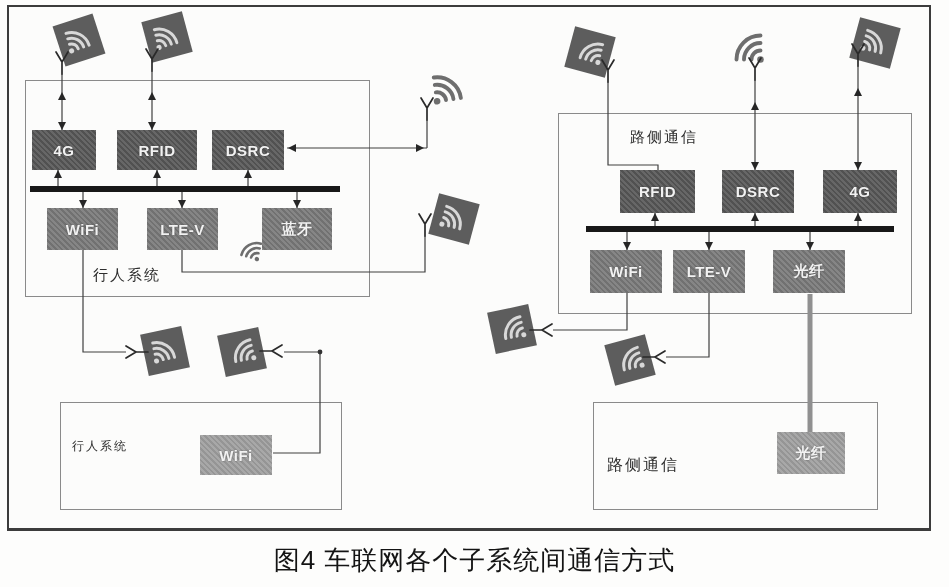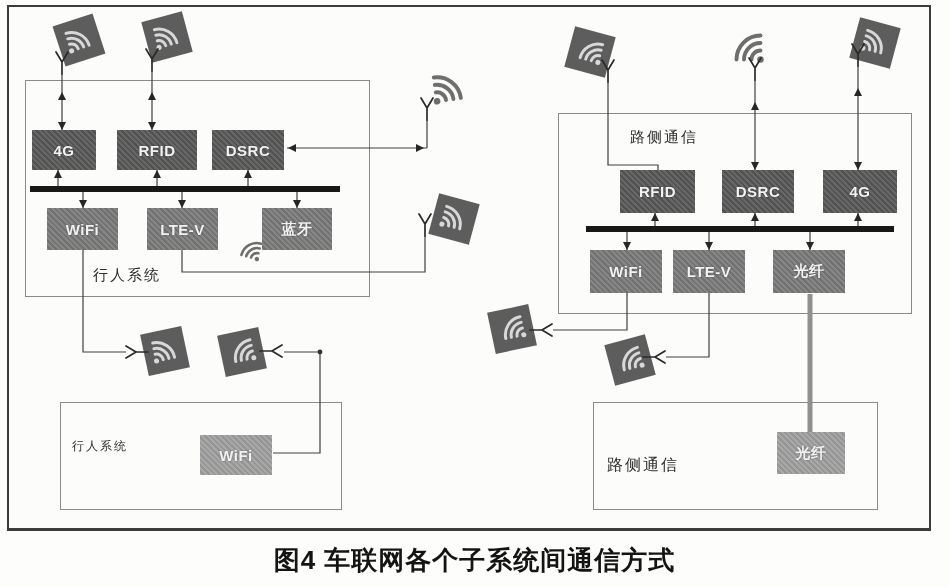--- a/index.html
+++ b/index.html
@@ -30,21 +30,21 @@
     background-image:repeating-linear-gradient(45deg,rgba(255,255,255,.10) 0 2px,rgba(0,0,0,.06) 2px 4px);
   }
   .block.dark{background-color:#565656;}
   .block.mid{background-color:#787878;}
   .block.light{background-color:#9e9e9e;}
   .boxlabel{
     position:absolute;z-index:3;color:#2e2e2e;font-size:15px;letter-spacing:2px;
   }
   .caption{
     position:absolute;left:0;top:543px;width:949px;z-index:4;
-    text-align:center;font-size:26px;font-weight:bold;color:#141414;letter-spacing:1px;
+    text-align:center;font-size:26px;font-weight:normal;color:#141414;letter-spacing:1px;
   }
 </style>
 </head>
 <body>
 
 <div class="page">
 
   <div class="frame"></div>
 
   <div class="subbox box-vehicle"></div>

